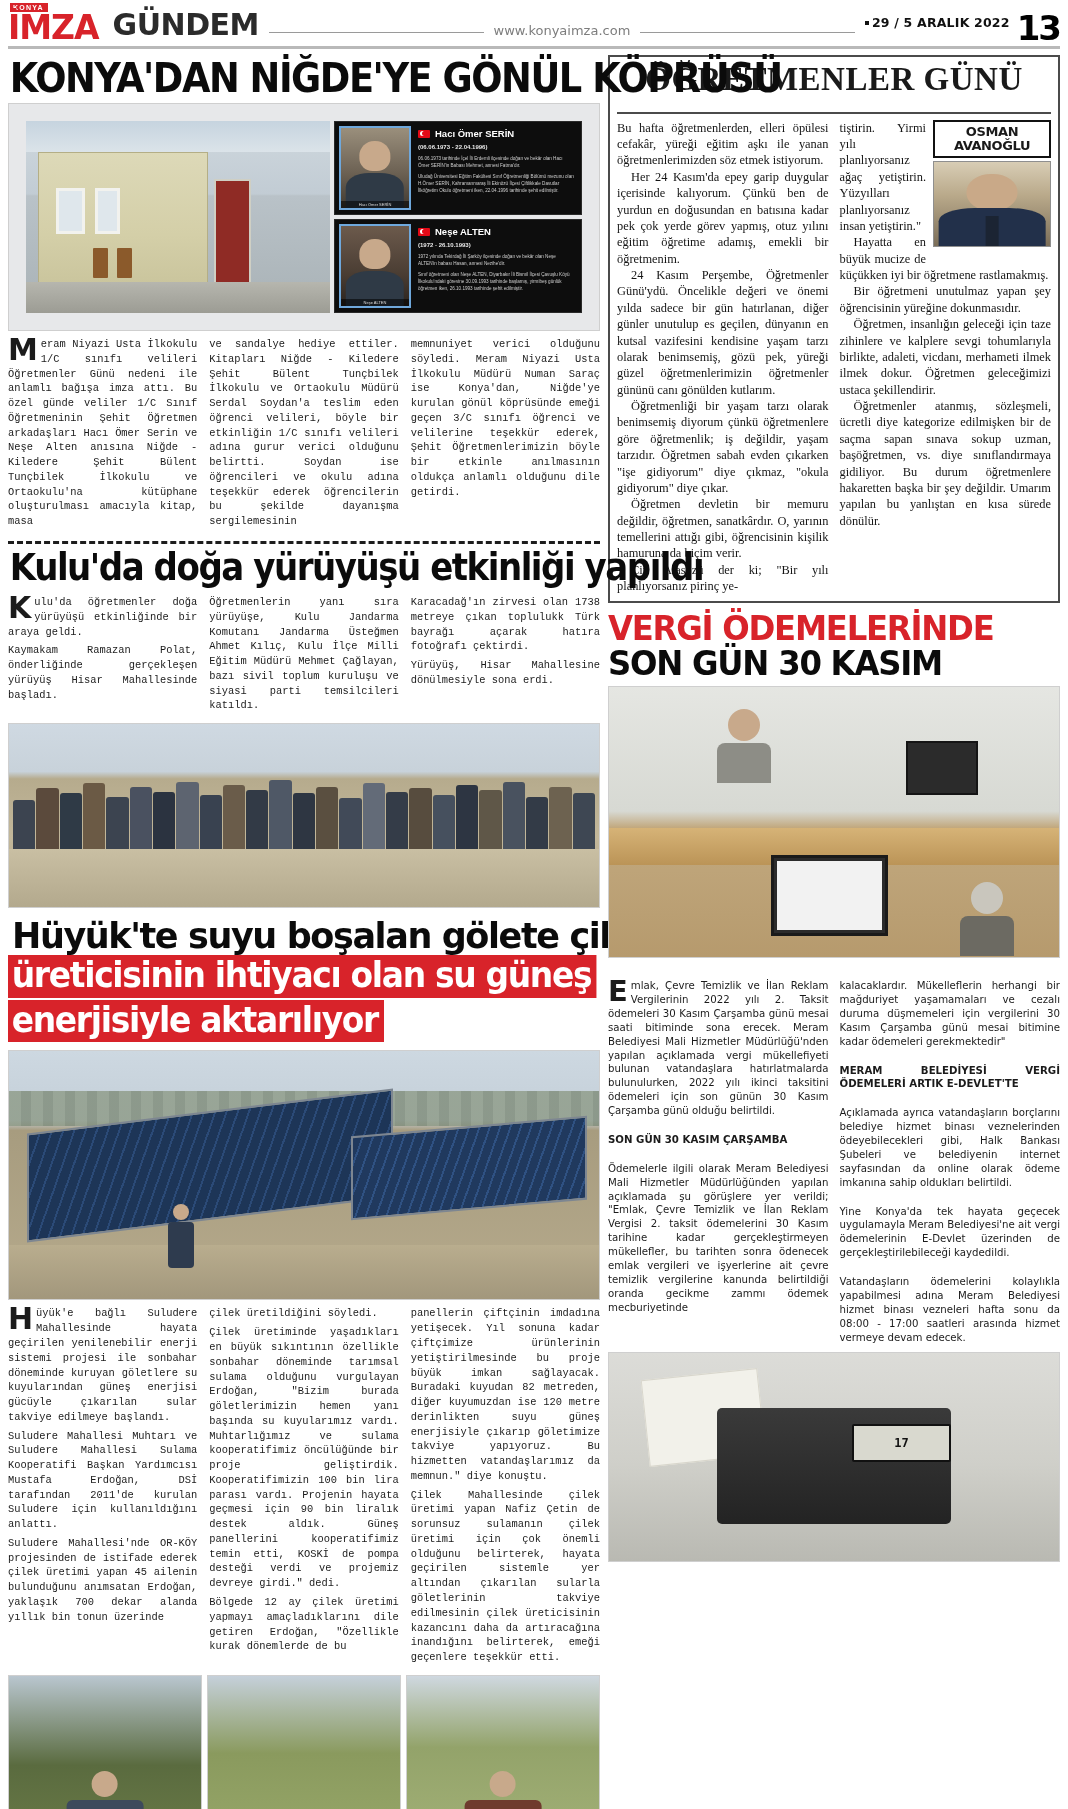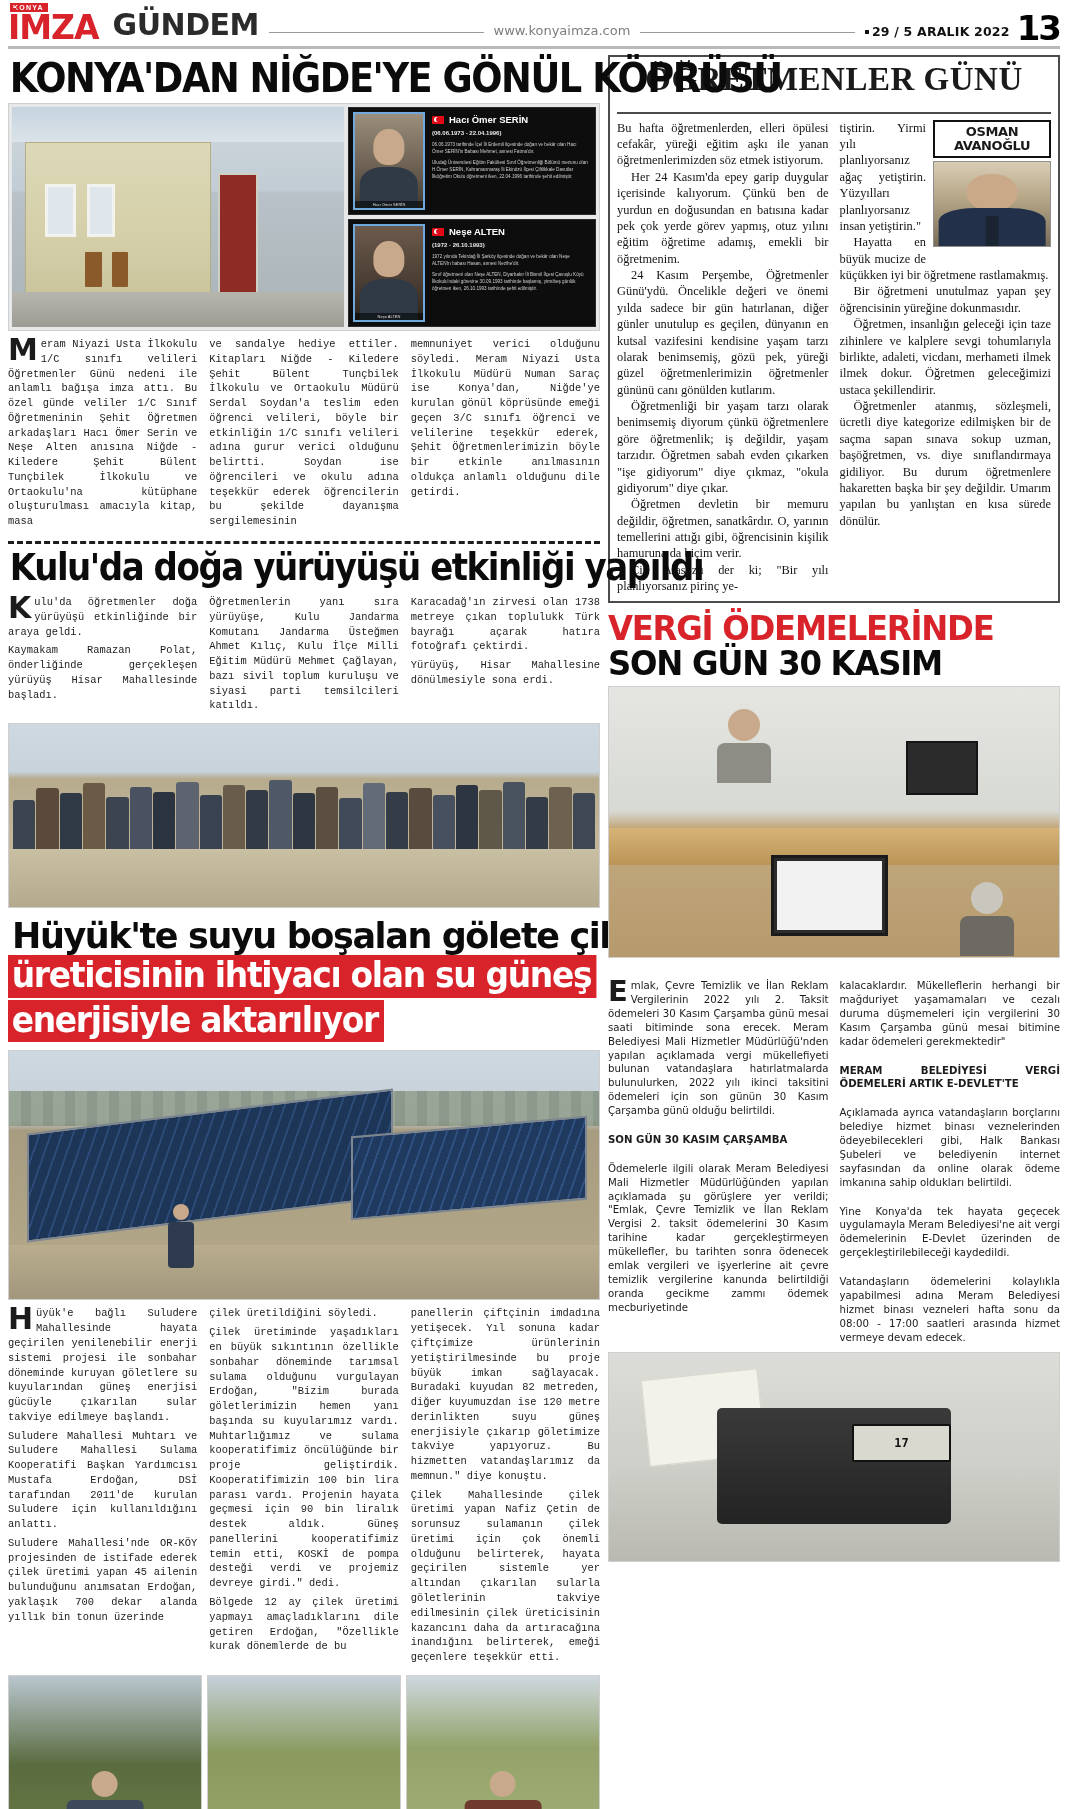--- a/index.html
+++ b/index.html
@@ -48,21 +48,21 @@
   }
   .masthead-rule {
     flex: 1; height: 1px; background: #9a9a9a;
     margin: 0 10px 9px 10px;
   }
   .masthead-site {
     font-size: 13px; color: #7d7d7d;
     font-family: "DejaVu Sans", sans-serif;
     padding-bottom: 4px; white-space: nowrap;
   }
-  .masthead-right { display: flex; align-items: flex-end; gap: 7px; }
+  .masthead-right { display: flex; align-items: flex-start; gap: 7px; }
   .masthead-date {
     font-size: 12.5px; font-weight: bold; color: #111;
     font-family: "DejaVu Sans", sans-serif;
     letter-spacing: 0.2px; padding-bottom: 3px;
   }
   .masthead-date .sq {
     display: inline-block; width: 4px; height: 4px;
     background: #111; margin-right: 3px; vertical-align: 2px;
   }
   .masthead-pageno {
@@ -93,21 +93,21 @@
     white-space: nowrap;
   }
   .hl-1 { font-size: 40px; padding: 4px 0 6px 2px; }
   .hl-2 { font-size: 37px; padding: 2px 0 4px 2px; }
 
   
   .art1-media {
     display: flex; gap: 4px;
     height: 228px;
     background: #e7e8ea;
-    padding: 3px;
+    padding: 17px;
     border: 1px solid #cfcfcf;
   }
   .photo-main {
     flex: 1;
     background:
       linear-gradient(180deg, #cfd8de 0%, #c2ccd4 38%, #b9c2c8 39%, #a9b2b6 100%);
     position: relative; overflow: hidden;
   }
   .ph-building {
     position: absolute; left: 4%; top: 16%; width: 56%; height: 72%;

